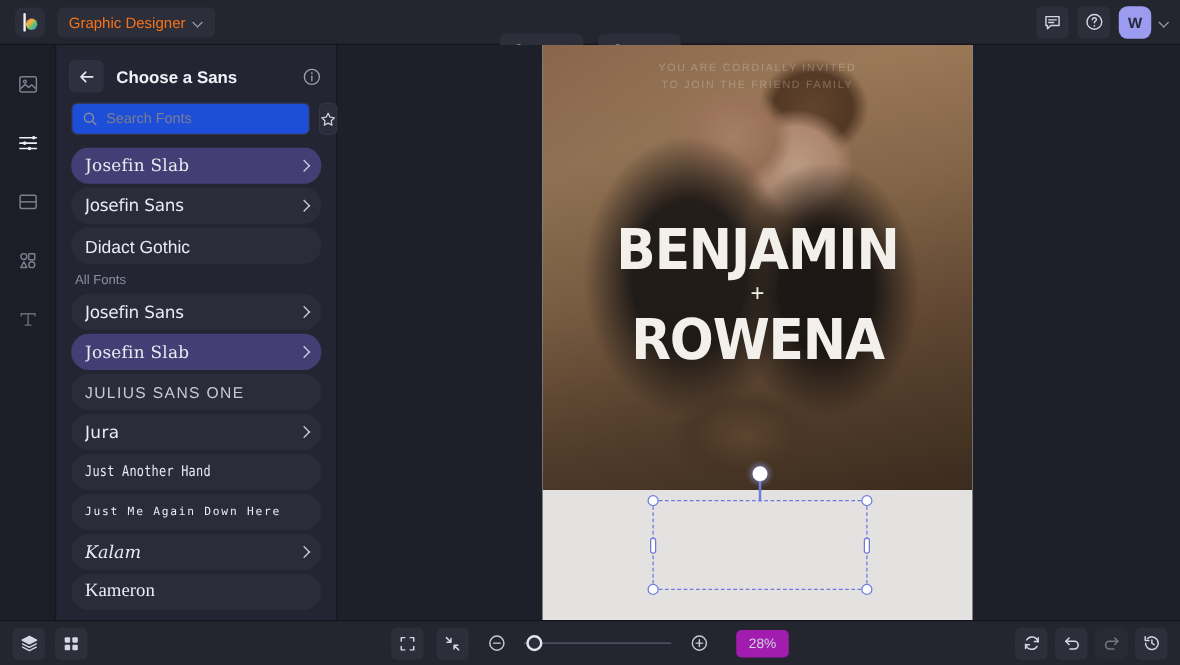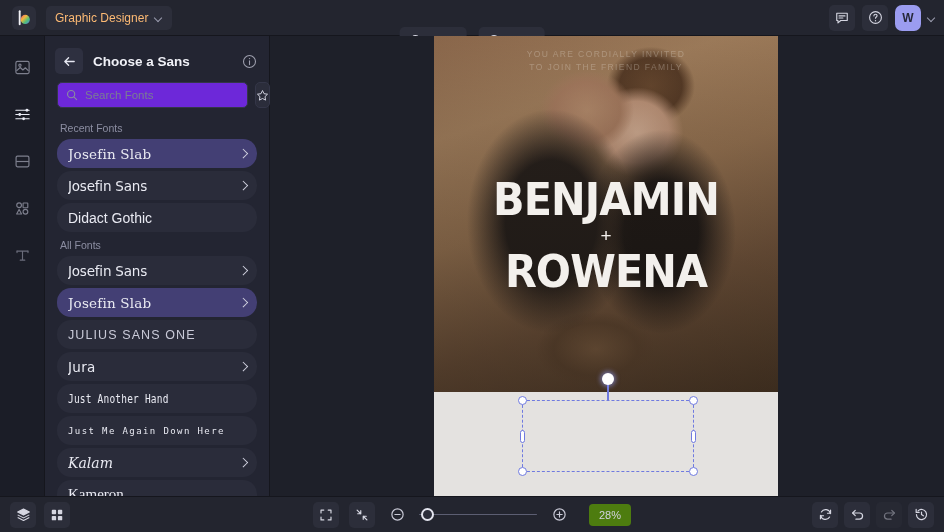--- a/index.html
+++ b/index.html
@@ -29,21 +29,21 @@
     position:relative;
   }
   .logo-glyph {
     width:18px; height:18px; position:relative;
     display:block;
   }
   .doc-select {
     height:24px; padding:0 9px;
     background:#2c2e3a; border-radius:5px;
     display:flex; align-items:center; gap:7px;
-    font-size:12px; color:#fdba74; cursor:pointer;
+    font-size:12px; color:#f97316; cursor:pointer;
   }
   .chev { width:8px; height:8px; display:inline-block; position:relative; }
   .chev:before{
     content:''; position:absolute; left:0; top:1px;
     width:5px; height:5px;
     border-right:1.4px solid #9a9cae; border-bottom:1.4px solid #9a9cae;
     transform:rotate(45deg);
   }
   .center-actions {
     position:absolute; left:50%; transform:translateX(-50%);
@@ -108,21 +108,21 @@
     display:flex; align-items:center; justify-content:center;
     cursor:pointer; flex:0 0 28px;
   }
   .panel-title { font-size:13.5px; font-weight:bold; color:#f0f1f7; flex:1; }
   .info-btn { cursor:pointer; opacity:.75; display:flex; }
   .search-row {
     display:flex; gap:7px; padding:0 12px 10px 12px;
   }
   .search-box {
     flex:1; height:26px; border-radius:5px;
-    background:#6d28d9; border:1px solid #343648;
+    background:#1d4ed8; border:1px solid #343648;
     display:flex; align-items:center; gap:7px;
     padding:0 8px;
   }
   .search-box input {
     flex:1; background:transparent; border:none; outline:none;
     font-family:"Liberation Sans", sans-serif;
     font-size:11.5px; color:#d7d8e3;
   }
   .search-box input::placeholder { color:#7b7d92; }
   .sq-btn {
@@ -273,21 +273,21 @@
     cursor:pointer;
   }
   .zoom-track { width:100%; height:1.6px; background:#5c5e72; border-radius:1px; }
   .zoom-knob {
     position:absolute; left:2px;
     width:13px; height:13px; border-radius:50%;
     background:#2b2d3a; border:2px solid #e3e4ee;
   }
   .zoom-val {
     min-width:42px; height:22px; border-radius:4px;
-    background:#4d7c0f;
+    background:#a21caf;
     display:flex; align-items:center; justify-content:center;
     font-size:11px; color:#d2d3de; cursor:pointer;
     margin-left:8px;
   }
   .dim { opacity:.45; }
   svg { display:block; }
 </style>
 </head>
 <body>
 
@@ -442,21 +442,20 @@
         <div class="sq-btn">
           <span>
             <svg width="13" height="13" viewBox="0 0 16 16" fill="none" stroke="#d3d4e1" stroke-width="1.35" stroke-linecap="round">
               <path d="M8 2.6v10.8M2.6 8h10.8"></path>
             </svg>
           </span>
         </div>
       </div>
 
       <div class="list">
-        <div class="sec-label">Recent Fonts</div>
         <div id="recent-fonts">
             <div class="font-item selected">
               <span class="fname f-slab">Josefin Slab</span>
               <span class="row-chev"></span>
             </div>
             <div class="font-item">
               <span class="fname f-sans">Josefin Sans</span>
               <span class="row-chev"></span>
             </div>
             <div class="font-item">

